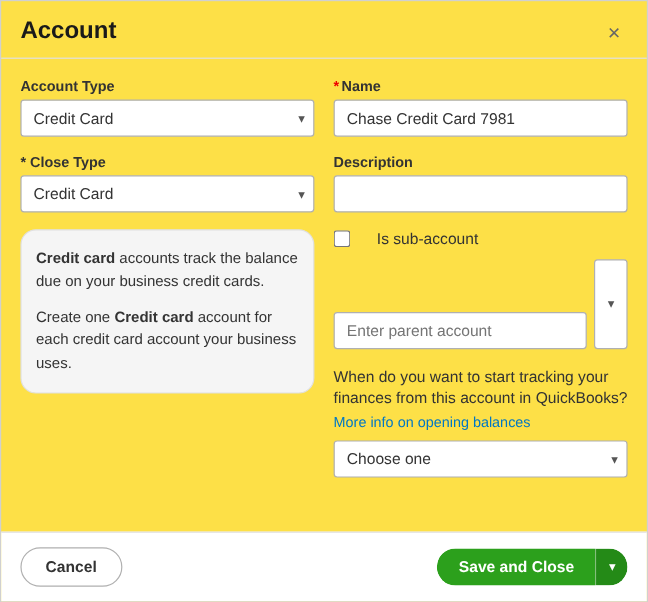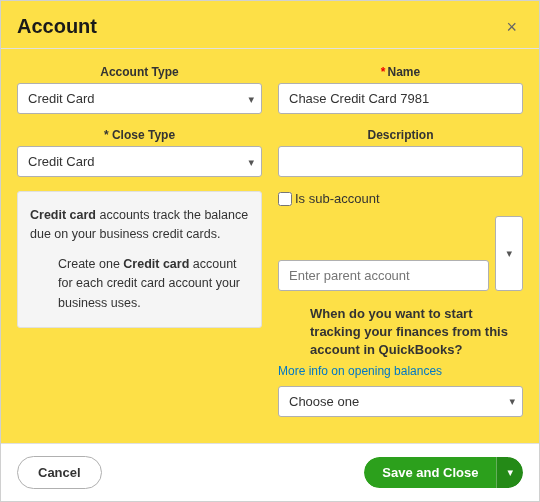--- a/index.html
+++ b/index.html
@@ -55,21 +55,20 @@
     }
     .form-col {
       flex: 1;
     }
     .form-label {
       font-size: 12px;
       font-weight: 600;
       color: #333;
       margin-bottom: 4px;
       display: block;
-      text-align: center;
     }
     .required-star {
       color: #e00;
       margin-right: 2px;
     }
     .form-select-wrapper {
       position: relative;
       display: block;
     }
     .form-select {
@@ -99,41 +98,40 @@
       padding: 7px 10px;
       border: 1px solid #b0b0b0;
       border-radius: 3px;
       font-size: 13px;
       color: #333;
       outline: none;
     }
     .info-box {
       background: #f5f5f5;
       border: 1px solid #e0e0e0;
-      border-radius: 3px;
+      border-radius: 13px;
       padding: 14px 12px;
       font-size: 12.5px;
       color: #333;
       line-height: 1.55;
       margin-top: 0;
     }
     .info-box p {
       margin-bottom: 10px;
     }
     .info-box p:last-child {
       margin-bottom: 0;
-      margin-left: 28px;
     }
     .info-box strong {
       font-weight: 700;
     }
     .checkbox-row {
       display: flex;
       align-items: center;
-      gap: 3px;
+      gap: 22px;
       margin-bottom: 10px;
     }
     .checkbox-row input[type="checkbox"] {
       width: 14px;
       height: 14px;
       cursor: pointer;
     }
     .checkbox-label {
       font-size: 13px;
       color: #333;
@@ -159,24 +157,23 @@
       border: 1px solid #b0b0b0;
       border-radius: 3px;
       background: #fff;
       cursor: pointer;
       font-size: 11px;
       color: #555;
     }
     .tracking-question {
       font-size: 13px;
       color: #333;
-      font-weight: 700;
+      font-weight: 400;
       margin-bottom: 4px;
       line-height: 1.4;
-      margin-left: 32px;
     }
     .tracking-link {
       color: #0077c5;
       font-size: 12px;
       text-decoration: none;
       display: block;
       margin-bottom: 8px;
     }
     .dialog-footer {
       border-top: 1px solid #e0e0e0;

